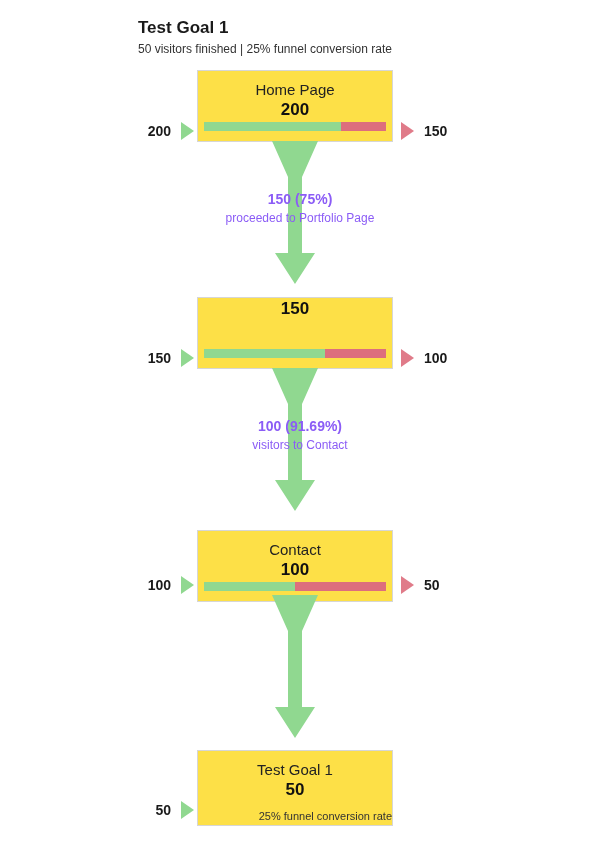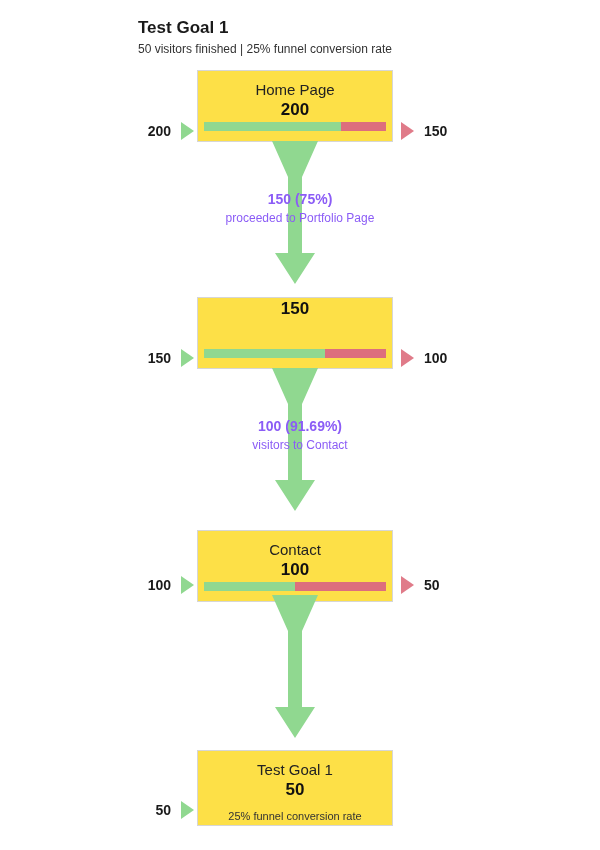--- a/index.html
+++ b/index.html
@@ -70,21 +70,21 @@
     padding-top: 10px;
   }
   .step-count {
     text-align: center;
     font-size: 17px;
     font-weight: bold;
     color: #111111;
     line-height: 21px;
   }
   .step-note {
-    text-align: center;
+    text-align: right;
     font-size: 11px;
     color: #333333;
     line-height: 14px;
     padding-top: 9px;
   }
 
   
   .bar {
     position: absolute;
     left: 6px;

